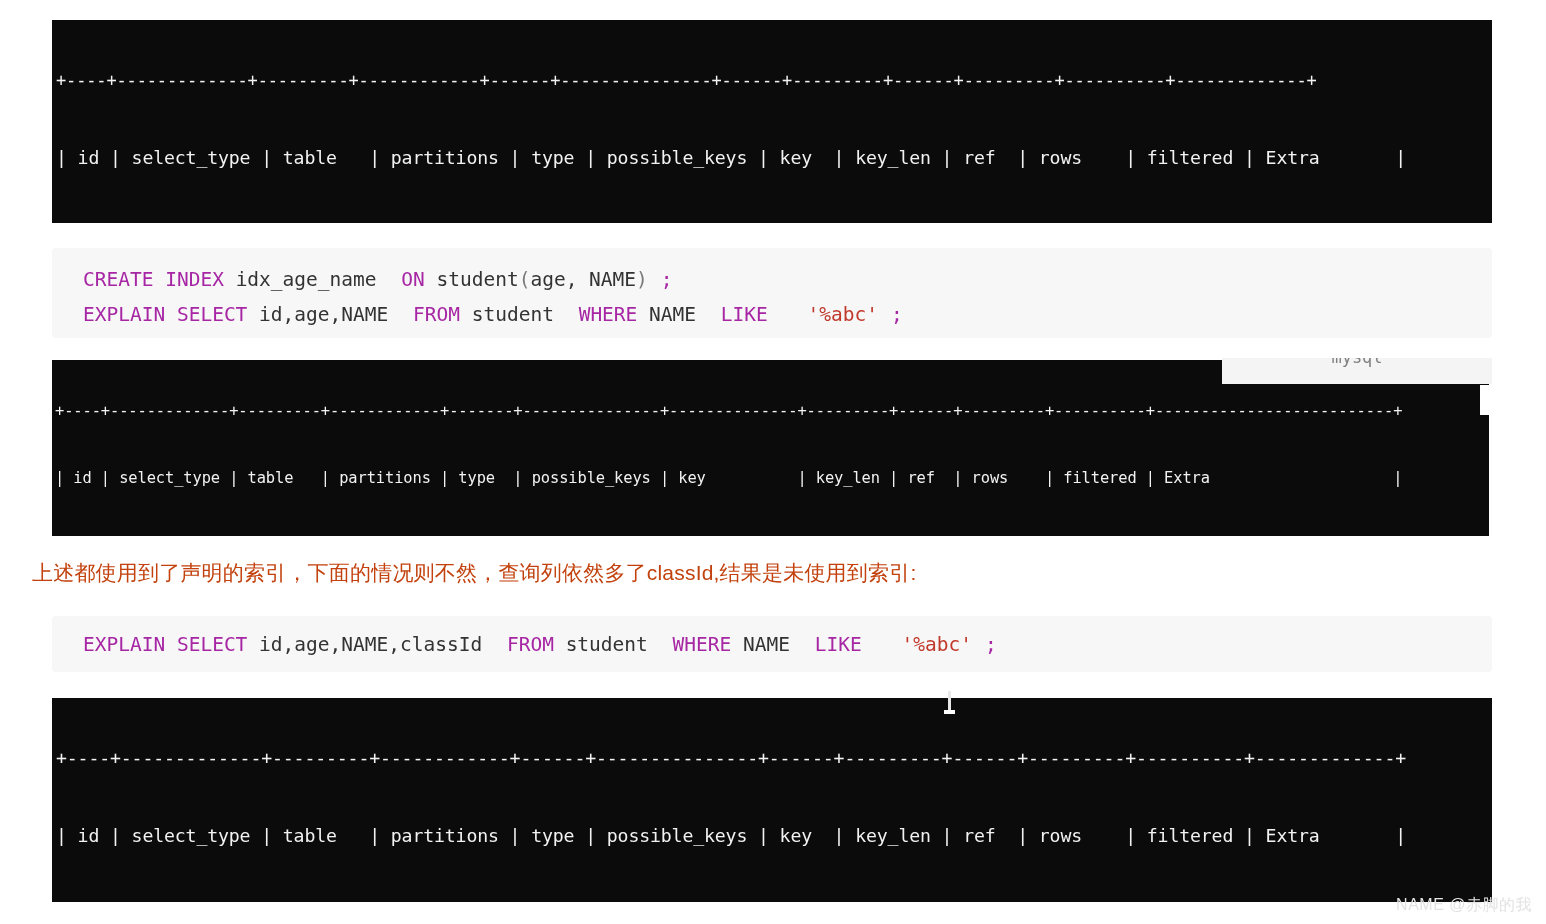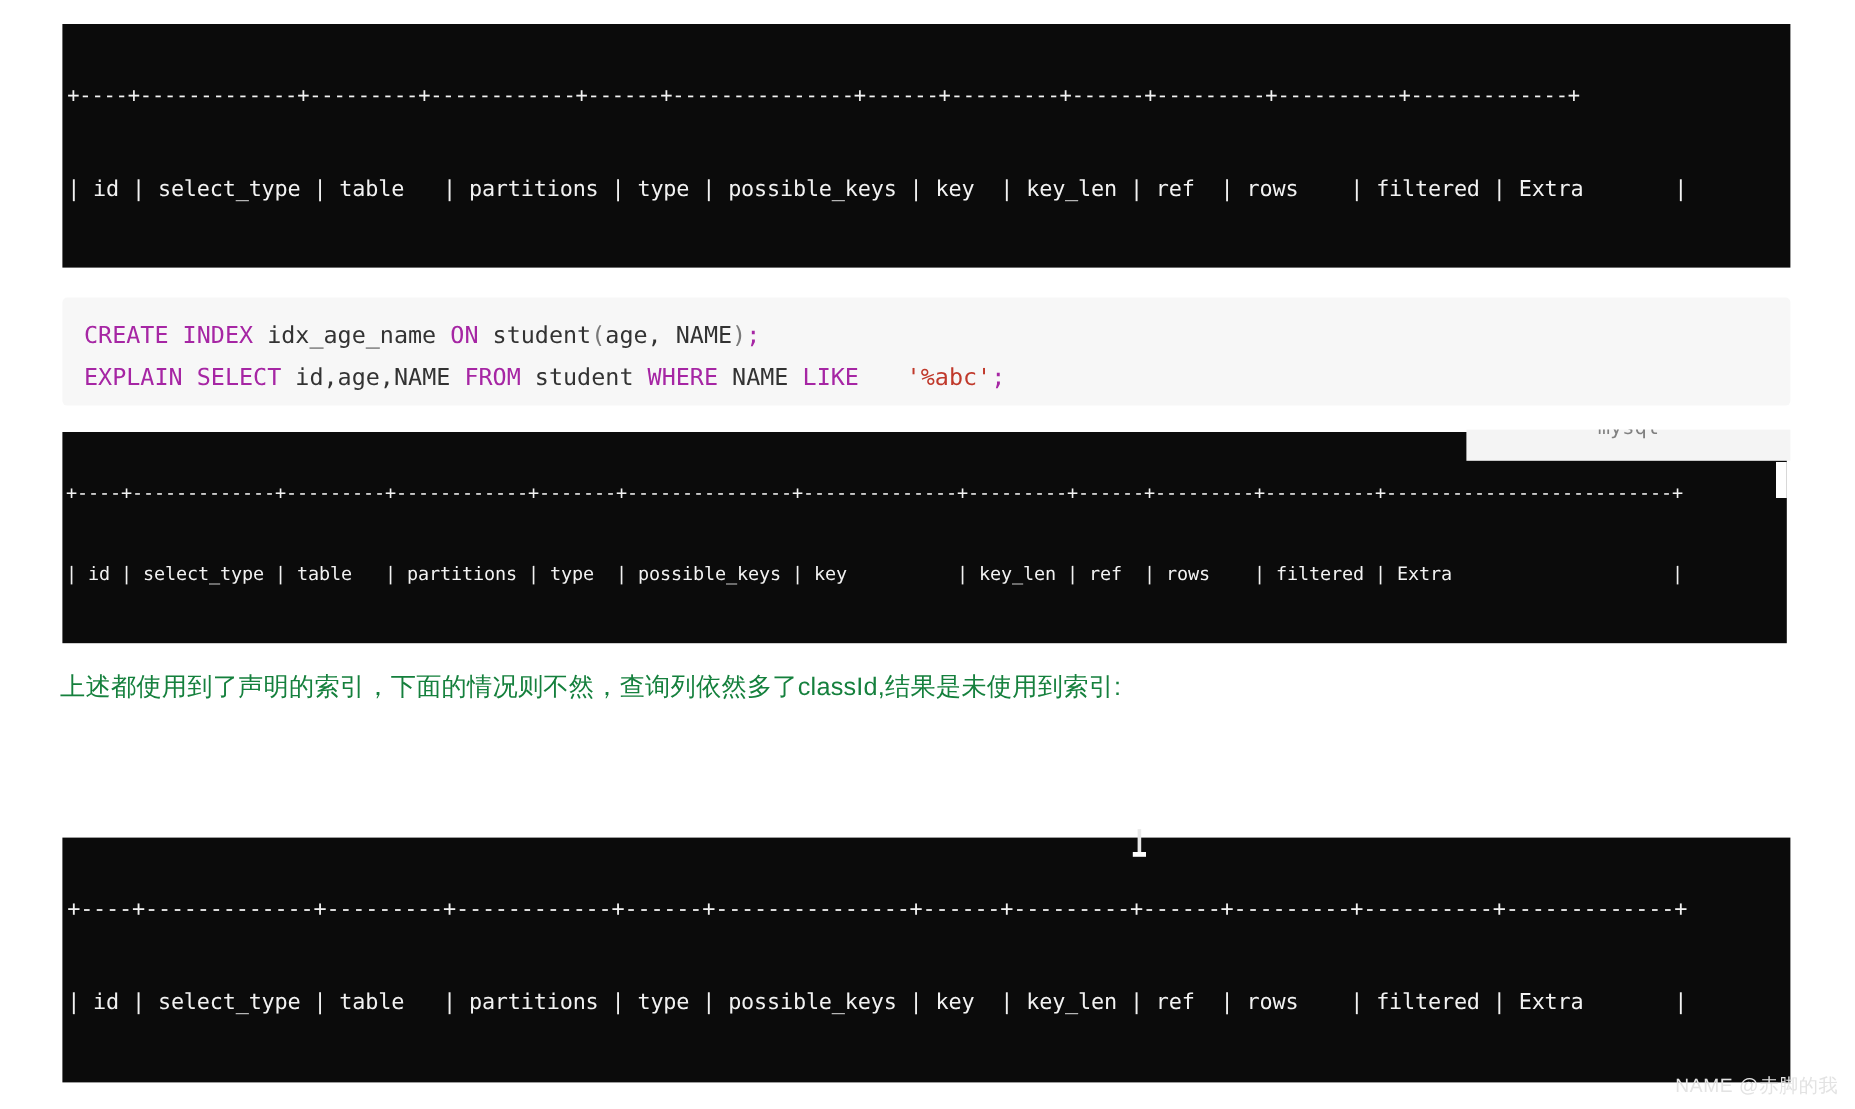--- a/index.html
+++ b/index.html
@@ -84,33 +84,33 @@
     border-radius: 4px;
     font-family: "DejaVu Sans Mono", "Liberation Mono", monospace;
     font-size: 19.5px;
     line-height: 35px;
     color: #333333;
     padding: 14px 18px;
     white-space: pre;
   }
   .c1 { left: 52px; top: 248px; width: 1440px; height: 90px; }
   .c2 { left: 52px; top: 616px; width: 1440px; height: 56px; padding-top: 11px; }
-  .kw  { color: #a626a4; }
+  .kw  { color: #a626a4; margin-left: 13px; }
   .pl  { color: #333333; text-align: right; }
   .str { color: #c0392b; margin-left: 28px; }
   .pun { color: #7a7a7a; }
 
   
   .para {
     position: absolute;
-    left: 50px; top: 558px;
+    left: 32px; top: 558px;
     width: 1400px;
     font-family: "Liberation Sans", "DejaVu Sans", sans-serif;
     font-size: 21px;
-    color: #15803d;
+    color: #c2410c;
     line-height: 30px;
     letter-spacing: 0.2px;
   }
 
   
   .caret {
     position: absolute;
     left: 944px; top: 691px;
     width: 11px; height: 26px;
     pointer-events: none;
@@ -158,20 +158,21 @@
     
     
   </div>
   <div class="t2-edge"></div>
   <div class="win-title">
       <span>mysql</span>
     </div>
 
   <div class="para">上述都使用到了声明的索引，下面的情况则不然，查询列依然多了classId,结果是未使用到索引:</div>
 
+  <div class="codeblock c2"><div><span class="kw">EXPLAIN SELECT</span><span class="pl"> id,age,NAME,classId </span><span class="kw">FROM</span><span class="pl"> student </span><span class="kw">WHERE</span><span class="pl"> NAME </span><span class="kw">LIKE</span><span> </span><span class="str">'%abc'</span><span class="kw">;</span></div></div>
 
   <div class="terminal t3">
     <div class="line">+----+-------------+---------+------------+------+---------------+------+---------+------+---------+----------+-------------+</div>
     <div class="line">| id | select_type | table   | partitions | type | possible_keys | key  | key_len | ref  | rows    | filtered | Extra       |</div>
     <div class="line">+----+-------------+---------+------------+------+---------------+------+---------+------+---------+----------+-------------+</div>
     
     
     
   </div>
 

